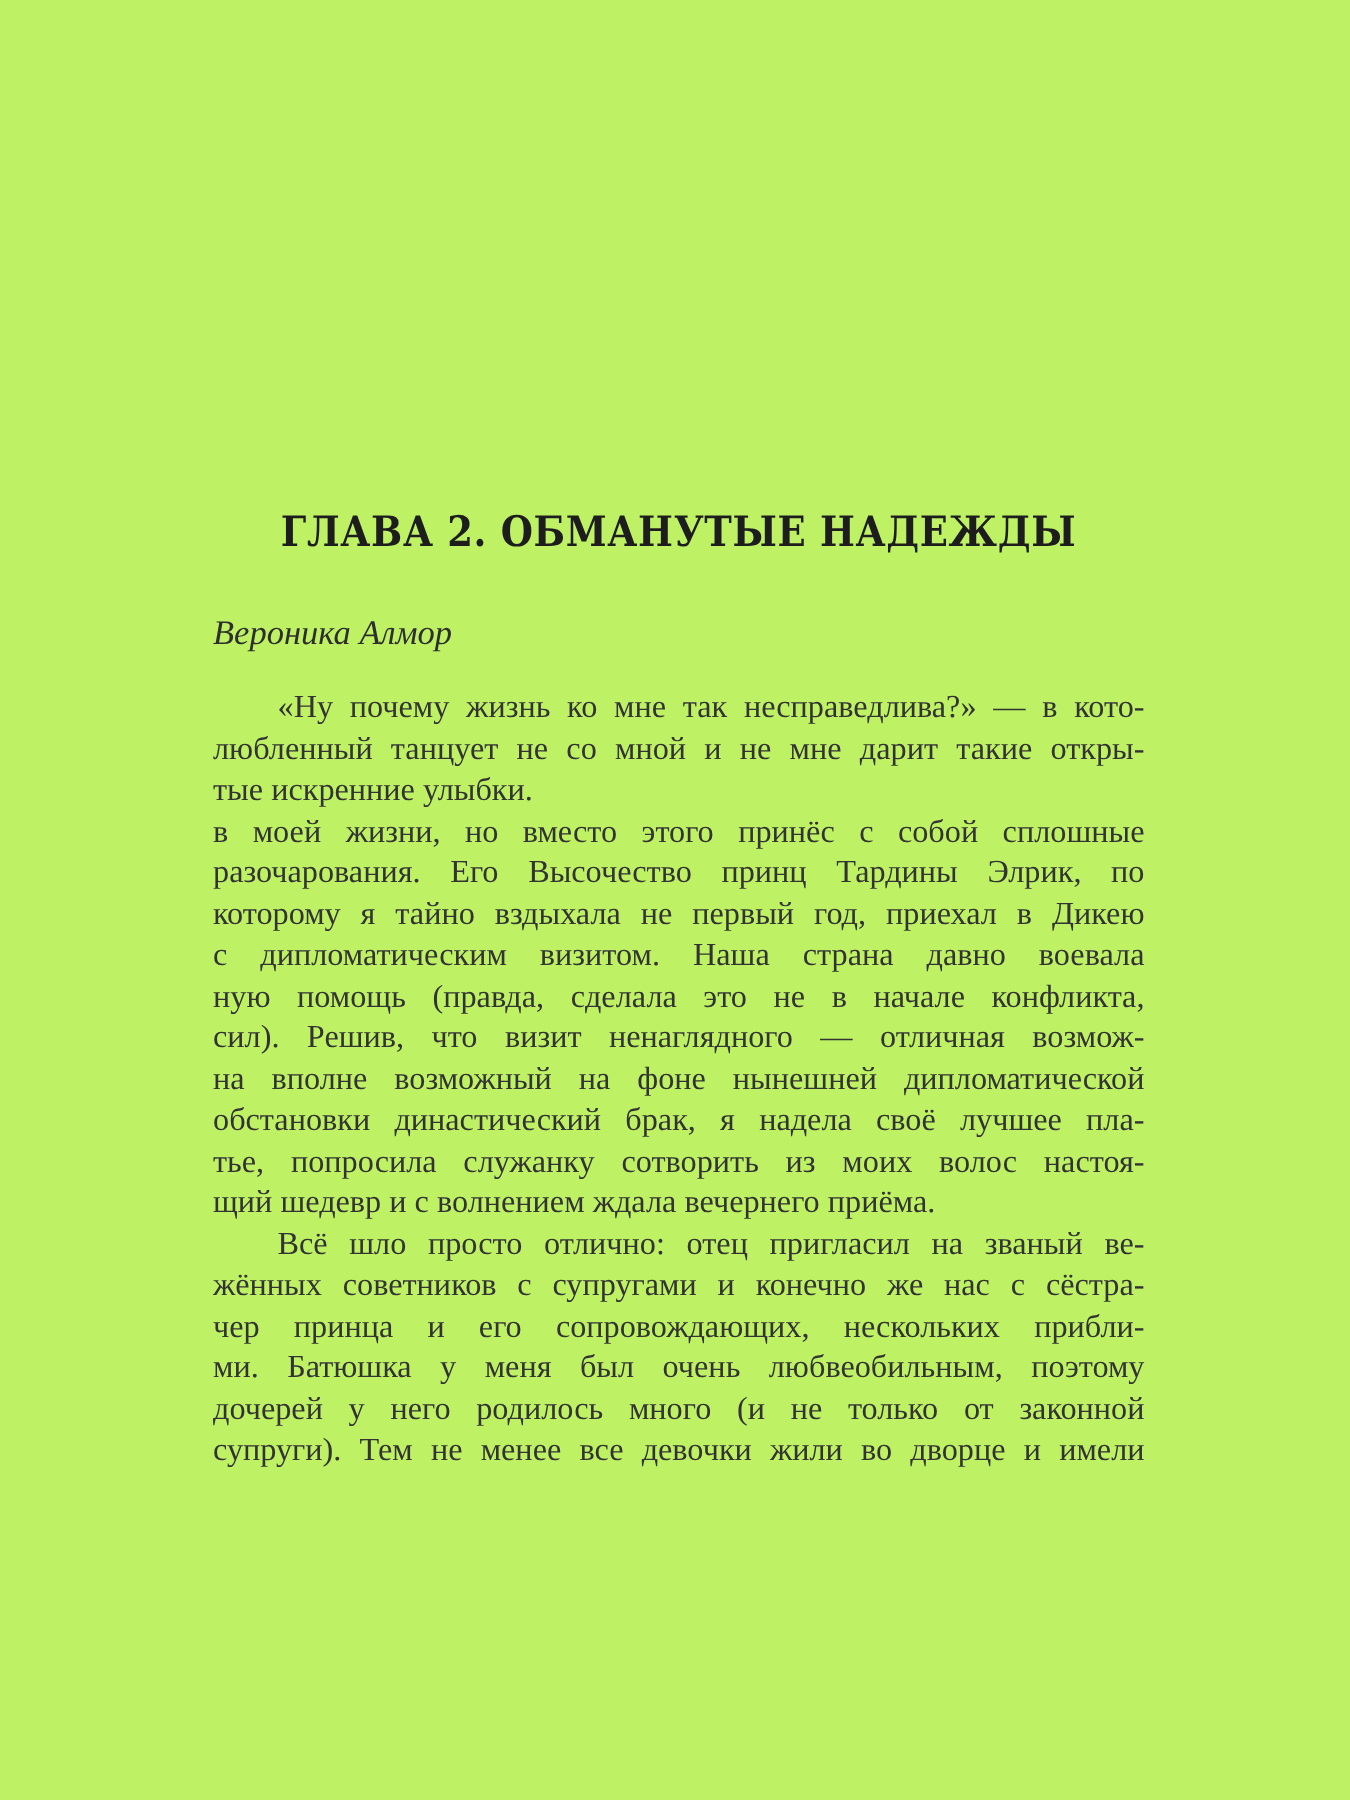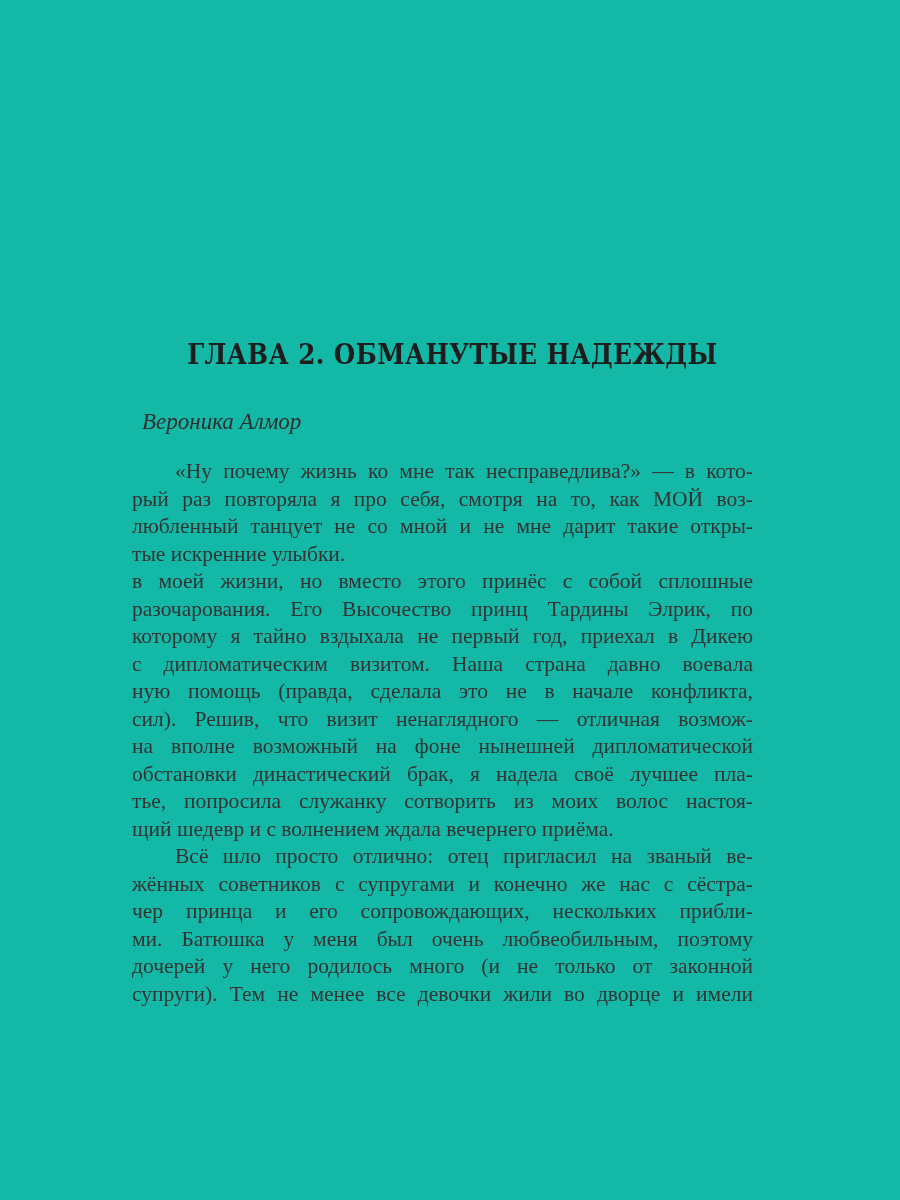--- a/index.html
+++ b/index.html
@@ -4,21 +4,21 @@
 <style>
   html, body {
     margin: 0;
     padding: 0;
     background: #ffffff;
   }
   .page {
     position: relative;
     width: 900px;
     height: 1200px;
-    background: #14b8a6;
+    background: #bef264;
     overflow: hidden;
     font-family: "Liberation Serif", serif;
   }
   .chapter-title {
     position: absolute;
     top: 338px;
     left: 142px;
     width: 621px;
     text-align: center;
   }
@@ -38,21 +38,21 @@
     top: 409px;
     left: 142px;
     width: 621px;
     font-style: italic;
     font-size: 23px;
     color: #2e2e2e;
   }
   .body-text {
     position: absolute;
     top: 458px;
-    left: 132px;
+    left: 142px;
     width: 621px;
     color: #333333;
     font-size: 21.5px;
   }
   .line {
     height: 27.5px;
     line-height: 27.5px;
     text-align: justify;
     text-align-last: justify;
     overflow: hidden;
@@ -71,21 +71,20 @@
 <div class="page">
 
   <div class="chapter-title">
     <span class="title-inner">ГЛАВА 2. ОБМАНУТЫЕ НАДЕЖДЫ</span>
   </div>
 
   <div class="author-line">Вероника Алмор</div>
 
   <div class="body-text">
       <div class="line first">«Ну почему жизнь ко мне так несправедлива?» — в кото-</div>
-      <div class="line">рый раз повторяла я про себя, смотря на то, как МОЙ воз-</div>
       <div class="line">любленный танцует не со мной и не мне дарит такие откры-</div>
       <div class="line endpara">тые искренние улыбки.</div>
       <div class="line">в моей жизни, но вместо этого принёс с собой сплошные</div>
       <div class="line">разочарования. Его Высочество принц Тардины Элрик, по</div>
       <div class="line">которому я тайно вздыхала не первый год, приехал в Дикею</div>
       <div class="line">с дипломатическим визитом. Наша страна давно воевала</div>
       <div class="line">ную помощь (правда, сделала это не в начале конфликта,</div>
       <div class="line">сил). Решив, что визит ненаглядного — отличная возмож-</div>
       <div class="line">на вполне возможный на фоне нынешней дипломатической</div>
       <div class="line">обстановки династический брак, я надела своё лучшее пла-</div>

